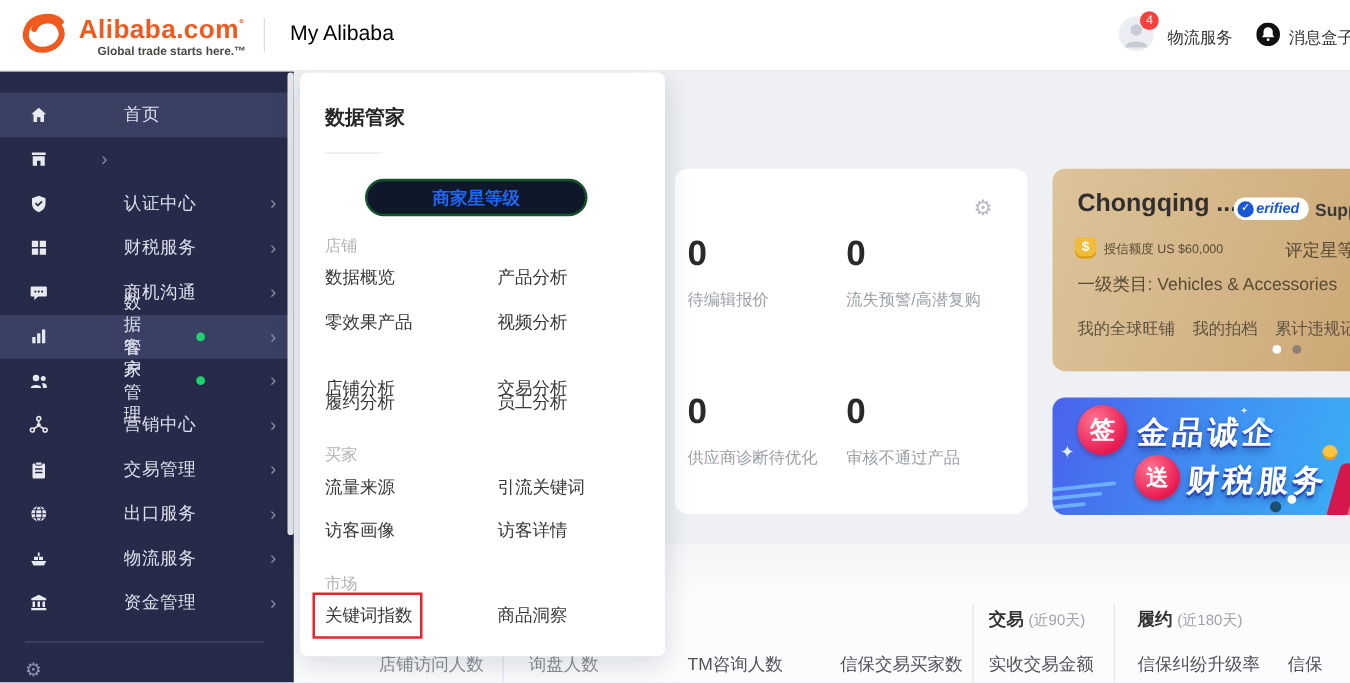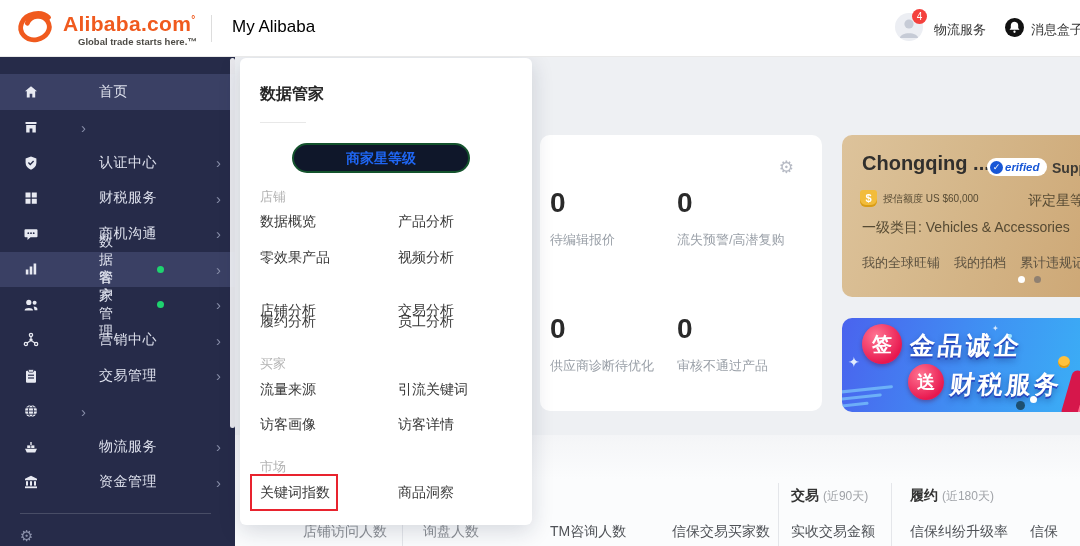--- a/index.html
+++ b/index.html
@@ -268,20 +268,21 @@
     <div class="side-item">
       <span class="icn">
           <svg width="16" height="16" viewBox="0 0 16 16">
             <circle cx="8" cy="8" r="6" fill="#e8eaf2"></circle>
             <g stroke="#262b49" stroke-width="0.9" fill="none">
               <ellipse cx="8" cy="8" rx="2.6" ry="6"></ellipse>
               <path d="M2 8h12 M3 4.8h10 M3 11.2h10"></path>
             </g>
           </svg>
         </span>
+      <span class="slabel">出口服务</span>
       <span class="chev">›</span>
     </div>
     <div class="side-item">
       <span class="icn">
           <svg width="16" height="16" viewBox="0 0 16 16" fill="#e8eaf2">
             <path d="M2 9.8h12l-1.8 3.6H3.8z"></path>
             <rect x="4.2" y="6.4" width="3.2" height="2.6"></rect>
             <rect x="8.2" y="6.4" width="3.2" height="2.6"></rect>
             <rect x="7.3" y="3" width="1.4" height="3"></rect>
           </svg>

